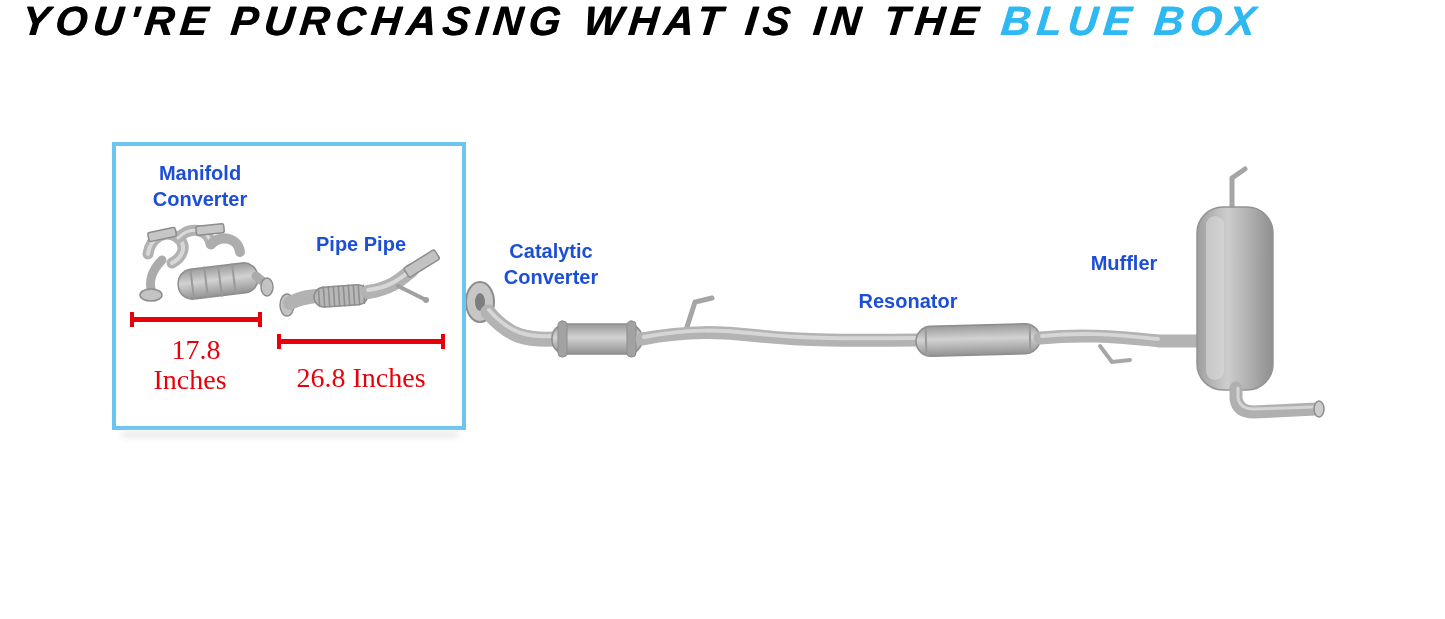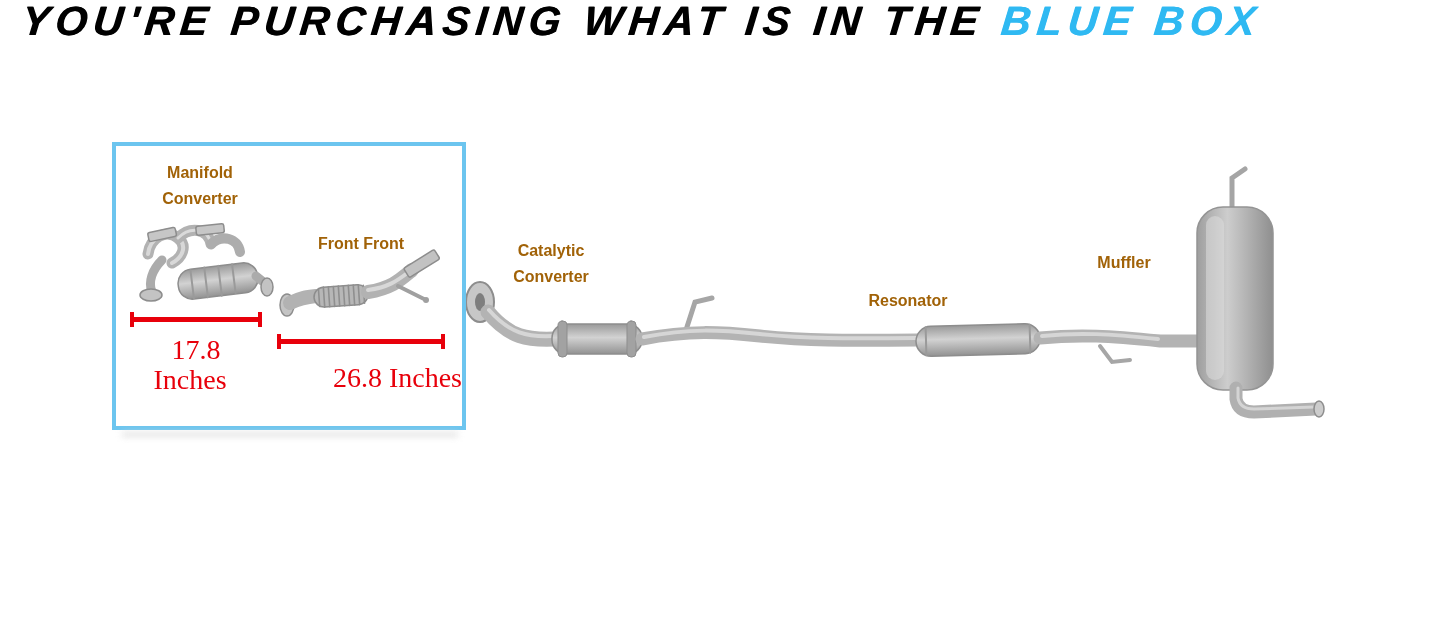--- a/index.html
+++ b/index.html
@@ -25,22 +25,22 @@
     position:absolute;left:112px;top:142px;width:346px;height:280px;
     border:4px solid var(--box_border,#6cc5ef);
     background:transparent;
   }
   .box-shadow-artifact{
     position:absolute;left:122px;top:432px;width:336px;height:5px;
     background:#d9d9d9;filter:blur(3px);opacity:.7;
   }
   
   .part-label{
-    position:absolute;color:#a16207;
-    font-size:16px;font-weight:bold;text-align:center;line-height:26px;
+    position:absolute;color:#1d4ed8;
+    font-size:20px;font-weight:bold;text-align:center;line-height:26px;
   }
   .lbl-manifold{left:126px;top:160px;width:148px;}
   .lbl-frontpipe{left:296px;top:231px;width:130px;}
   .lbl-cat{left:490px;top:238px;width:122px;}
   .lbl-resonator{left:840px;top:288px;width:136px;}
   .lbl-muffler{left:1072px;top:250px;width:104px;}
   
   .measure-line{
     position:absolute;height:5px;background:var(--measure,#e8000b);
   }
@@ -52,21 +52,21 @@
   .measure-line::after{right:0;}
   .ml-1{left:130px;top:317px;width:132px;}
   .ml-2{left:277px;top:339px;width:168px;}
   .measure-text{
     position:absolute;color:var(--measure,#e8000b);
     font-family:"Liberation Serif",serif;
     font-size:28px;text-align:center;line-height:32px;
   }
   .mt-1a{left:128px;top:334px;width:136px;}
   .mt-1b{left:122px;top:364px;width:136px;}
-  .mt-2{left:284px;top:362px;width:178px;text-align:right;}
+  .mt-2{left:272px;top:362px;width:178px;}
   
   .art{position:absolute;left:0;top:0;width:1445px;height:619px;}
 </style>
 </head>
 <body>
 
 <div id="canvas">
 
   <div class="title">
     <span>YOU'RE PURCHASING WHAT IS IN THE </span><span class="hl">BLUE BOX</span>
@@ -167,21 +167,21 @@
   </svg>
 
   <div class="blue-box"></div>
   <div class="box-shadow-artifact"></div>
 
   <div class="part-label lbl-manifold">
     <span style="display:block">Manifold</span>
     <span style="display:block">Converter</span>
   </div>
 
-  <div class="part-label lbl-frontpipe">Front Front</div>
+  <div class="part-label lbl-frontpipe">Pipe Pipe</div>
 
   <div class="part-label lbl-cat">
     <span style="display:block">Catalytic</span>
     <span style="display:block">Converter</span>
   </div>
 
   <div class="part-label lbl-resonator">Resonator</div>
 
   <div class="part-label lbl-muffler">Muffler</div>
 

